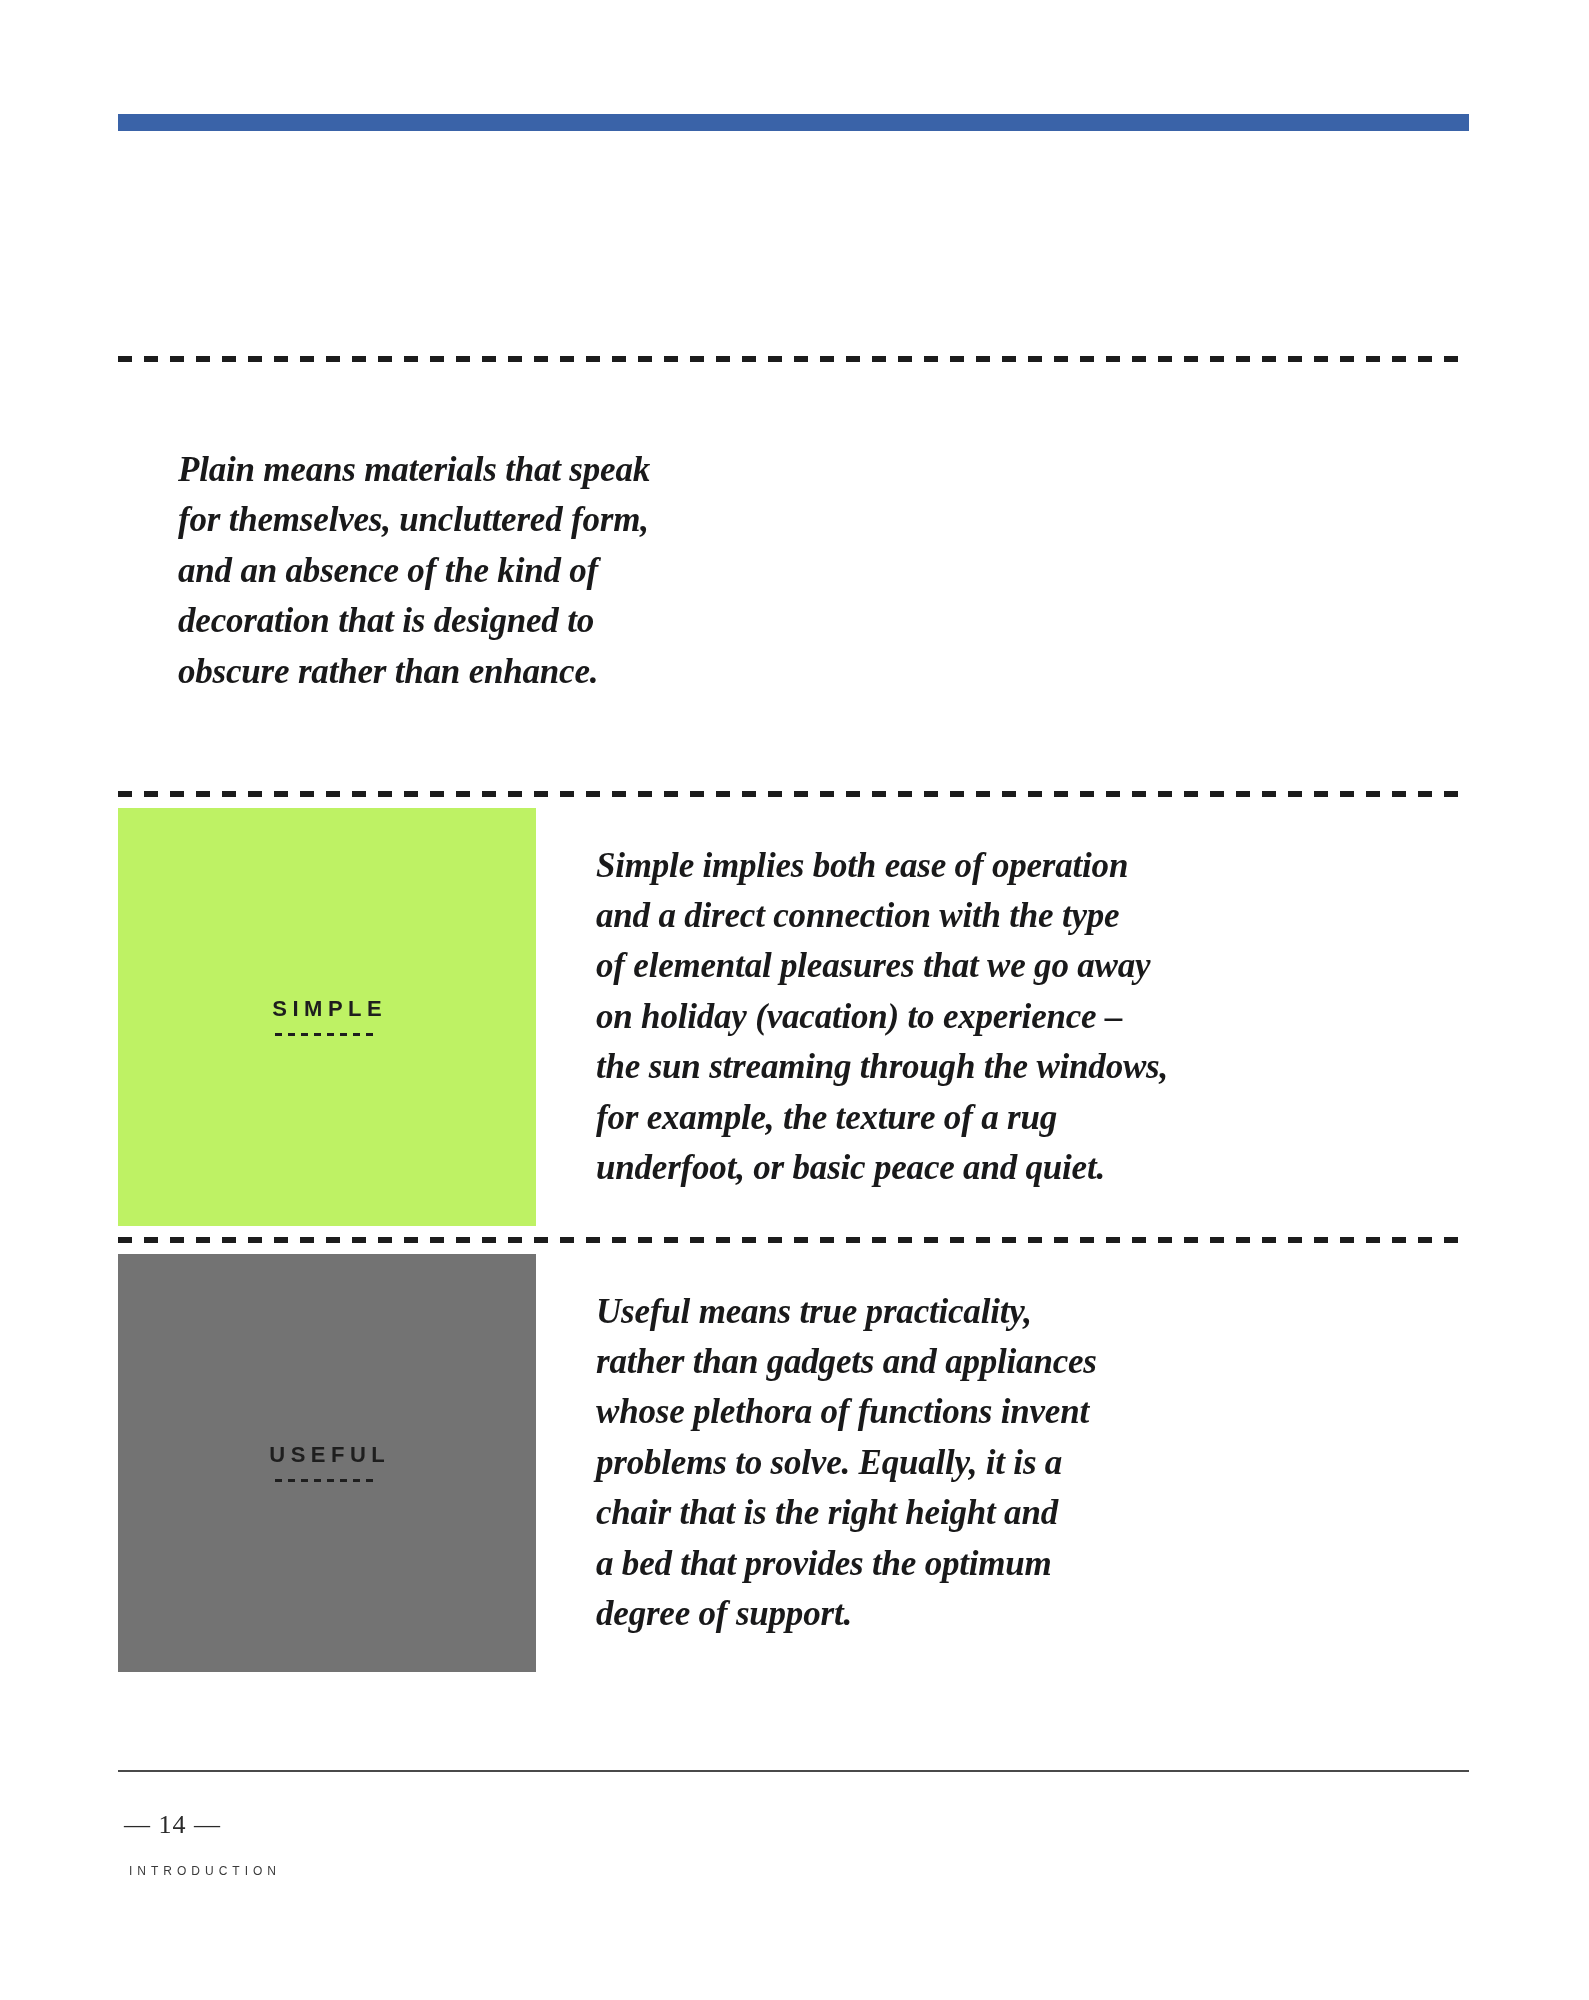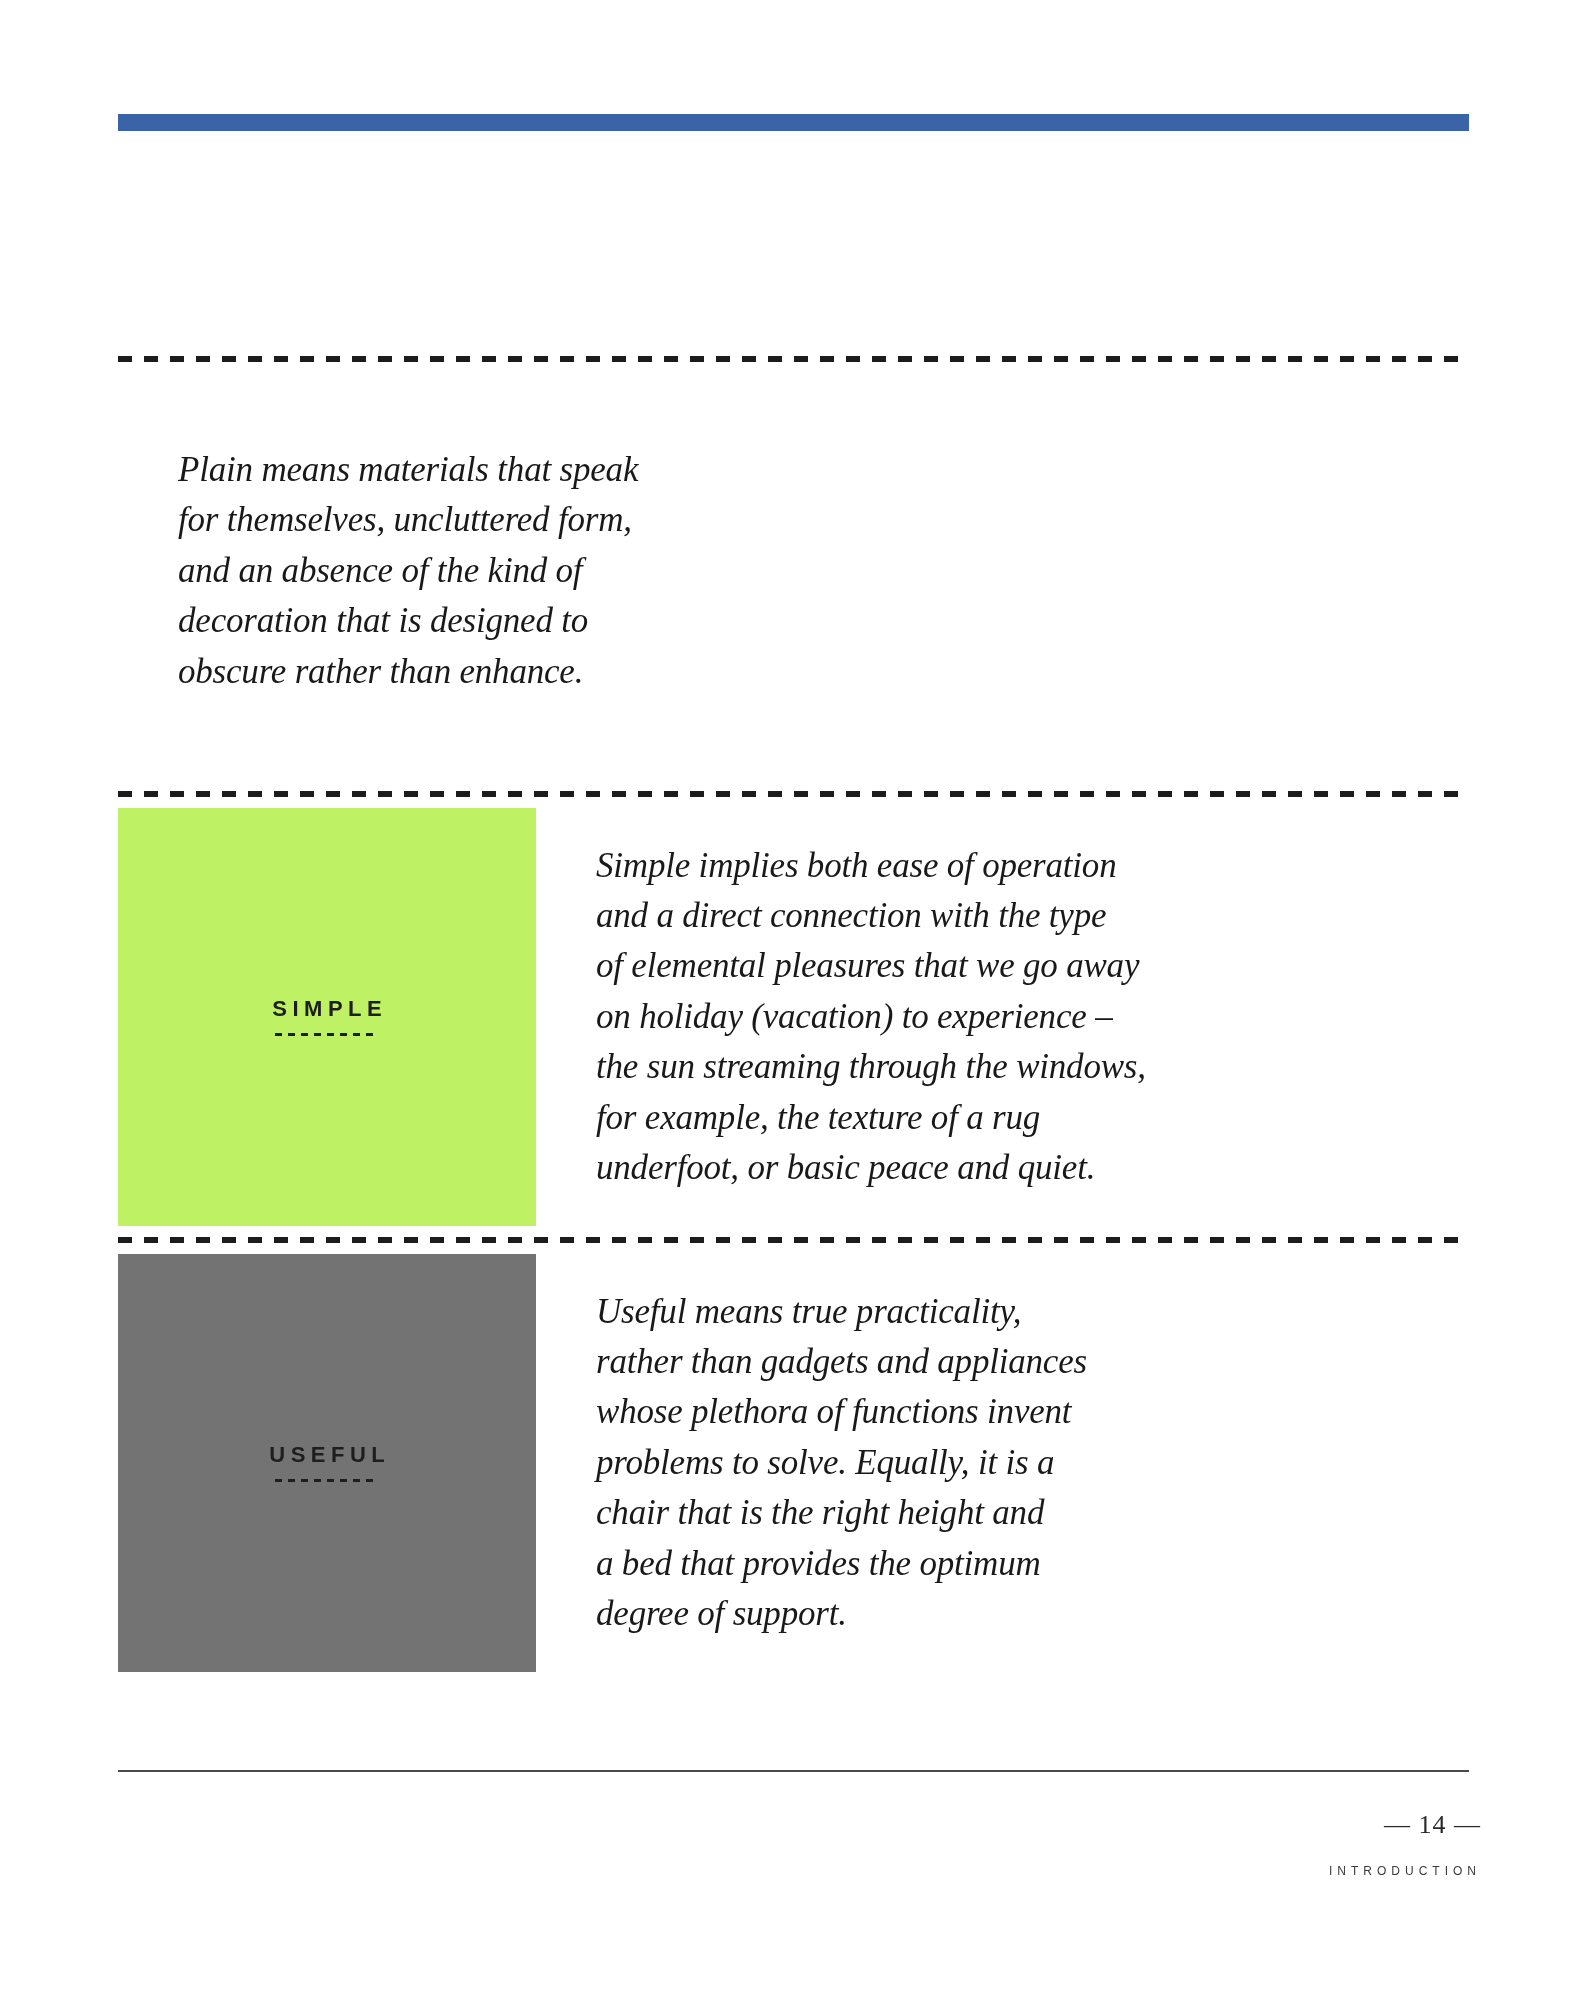--- a/index.html
+++ b/index.html
@@ -84,20 +84,21 @@
         rgba(255,255,255,0) 13px);
     background-size: 13px 3px;
     background-repeat: repeat-x;
   }
 
   .principle-body {
     flex: 1 1 auto;
     padding-left: 60px;
     display: flex;
     align-items: center;
+    font-weight: bold;
   }
   .principle-text {
     font-family: "Liberation Serif", serif;
     font-style: italic;
     font-size: 35px;
     line-height: 1.44;
     color: #19191a;
     letter-spacing: -0.2px;
   }
   .principle-text p { margin: 0; }
@@ -113,24 +114,24 @@
   .footer-rule {
     position: absolute;
     left: 118px;
     top: 1770px;
     width: 1351px;
     height: 2px;
     background: #4a4a4a;
   }
   .footer {
     position: absolute;
-    left: 130px;
+    left: 124px;
     top: 1810px;
     width: 1351px;
-    text-align: right;
+    text-align: left;
   }
   .folio {
     font-family: "Liberation Serif", serif;
     font-size: 26px;
     color: #2a2a2a;
     letter-spacing: 1px;
   }
   .section-name {
     margin-top: 24px;
     font-family: "Liberation Sans", sans-serif;

